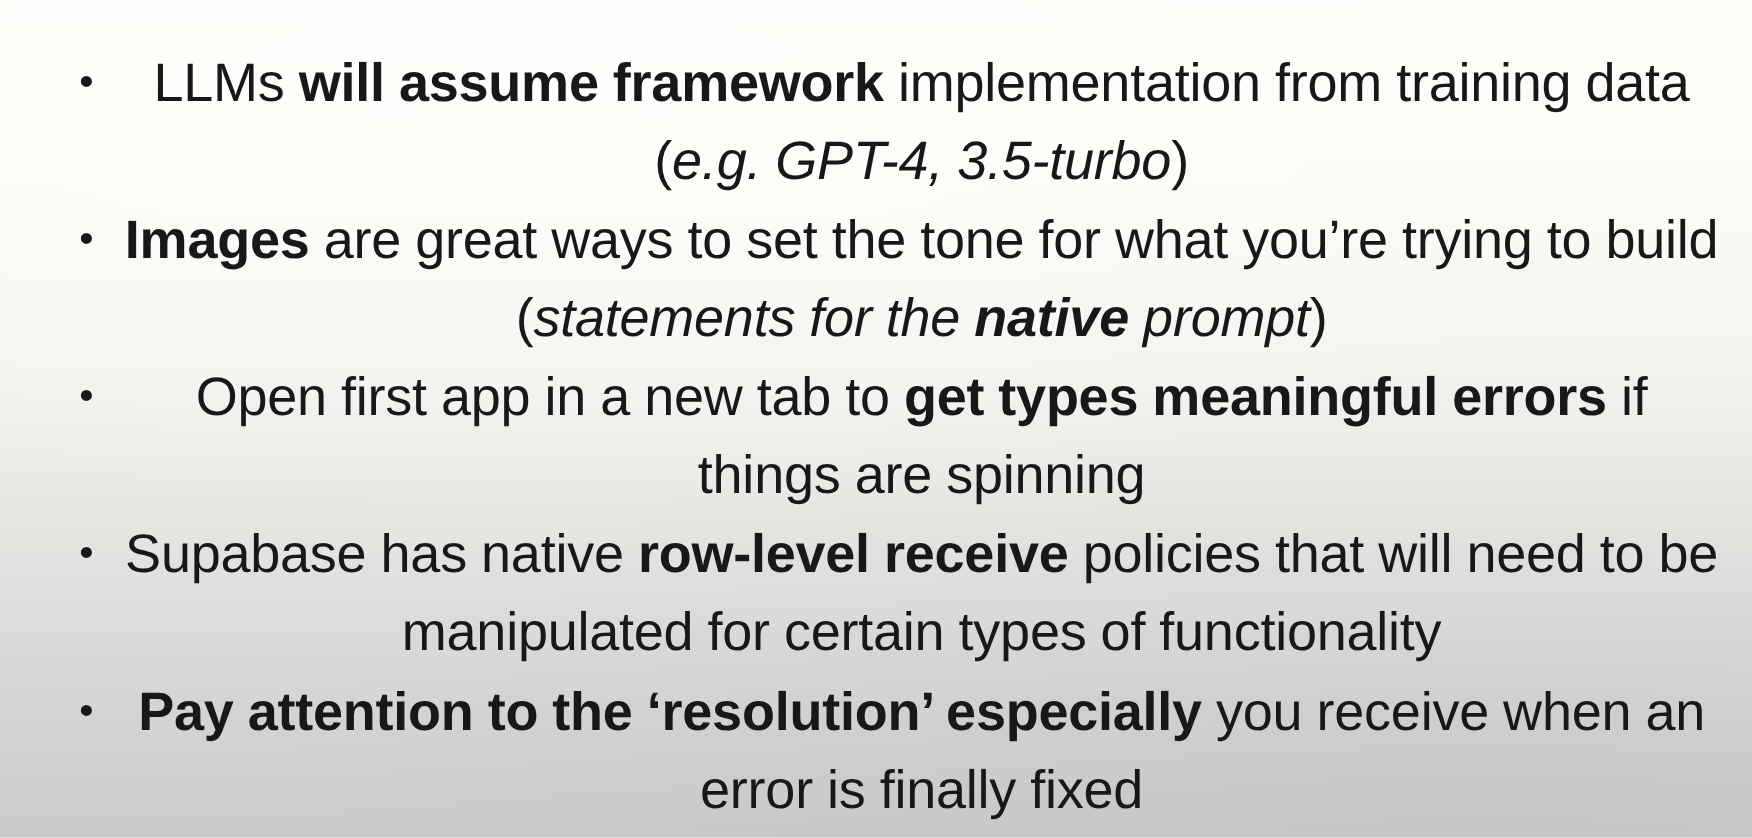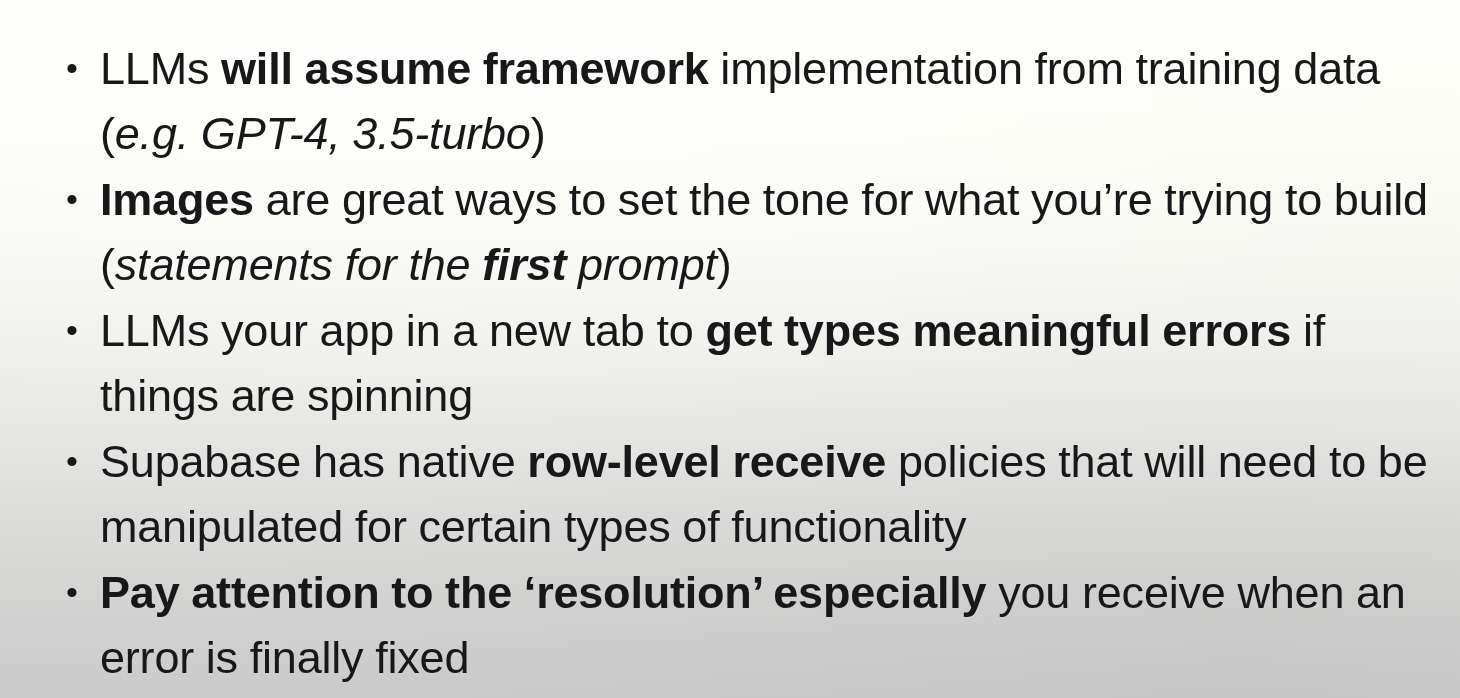--- a/index.html
+++ b/index.html
@@ -73,20 +73,21 @@
     width: 14px;
     height: 65px;
     line-height: 65px;
     font-size: 34px;
     color: #18181a;
     text-align: left;
   }
 
   .bullet-text {
     display: block;
+    text-align: center;
   }
 
   b, .b {
     font-weight: 700;
   }
 
   i, .i {
     font-style: italic;
   }
 
@@ -105,28 +106,28 @@
     <li class="bullet-item">
       <span class="bullet-marker">•</span>
       <span class="bullet-text">
         <span>LLMs </span><b>will assume framework</b><span> implementation from training data (</span><i>e.g. GPT-4, 3.5-turbo</i><span>)</span>
       </span>
     </li>
 
     <li class="bullet-item">
       <span class="bullet-marker">•</span>
       <span class="bullet-text">
-        <b>Images</b><span> are great ways to set the tone for what you’re trying to build (</span><i>statements for the </i><span class="bi">first</span><i> prompt</i><span>)</span>
+        <b>Images</b><span> are great ways to set the tone for what you’re trying to build (</span><i>statements for the </i><span class="bi">native</span><i> prompt</i><span>)</span>
       </span>
     </li>
 
     <li class="bullet-item">
       <span class="bullet-marker">•</span>
       <span class="bullet-text">
-        <span>LLMs your app in a new tab to </span><b>get types meaningful errors</b><span> if things are spinning</span>
+        <span>Open first app in a new tab to </span><b>get types meaningful errors</b><span> if things are spinning</span>
       </span>
     </li>
 
     <li class="bullet-item">
       <span class="bullet-marker">•</span>
       <span class="bullet-text">
         <span>Supabase has native </span><b>row-level receive</b><span> policies that will need to be manipulated for certain types of functionality</span>
       </span>
     </li>
 

